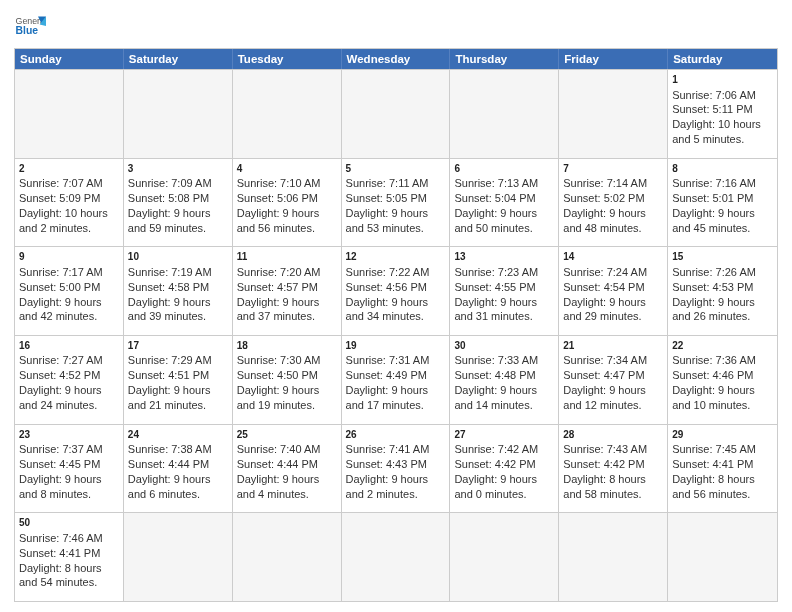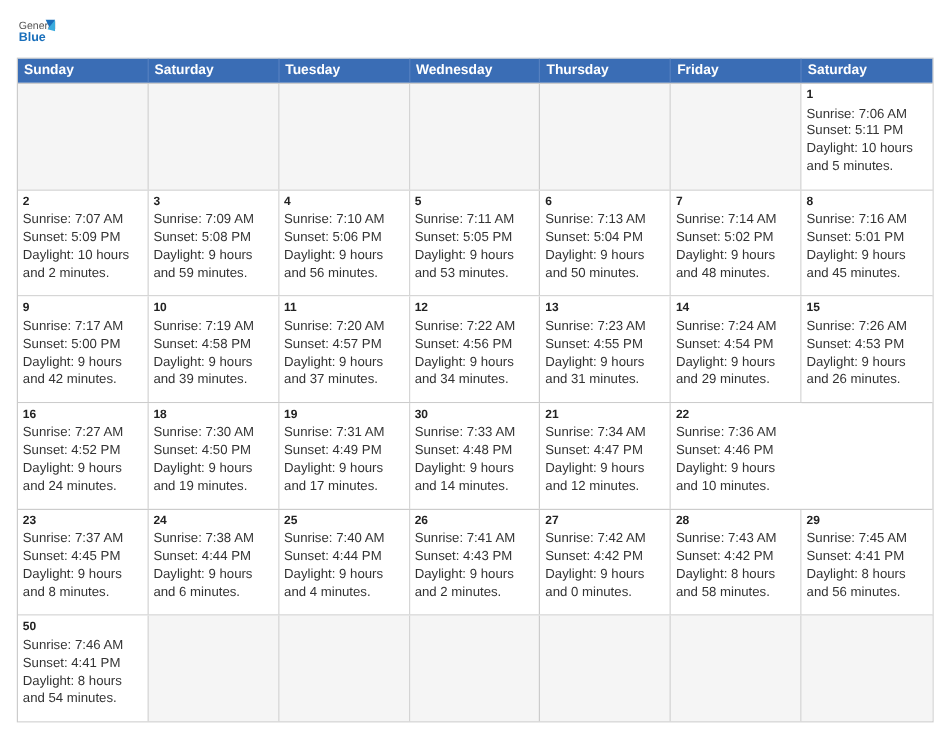--- a/index.html
+++ b/index.html
@@ -201,20 +201,24 @@
             <span class="day-num">15</span>
             <div class="sun-info">Sunrise: 7:26 AM<br>Sunset: 4:53 PM<br>Daylight: 9 hours and 26 minutes.</div>
           </div>
         </div>
         <div class="cal-row">
           <div class="cal-cell">
             <span class="day-num">16</span>
             <div class="sun-info">Sunrise: 7:27 AM<br>Sunset: 4:52 PM<br>Daylight: 9 hours and 24 minutes.</div>
           </div>
           <div class="cal-cell">
+            <span class="day-num">17</span>
+            <div class="sun-info">Sunrise: 7:29 AM<br>Sunset: 4:51 PM<br>Daylight: 9 hours and 21 minutes.</div>
+          </div>
+          <div class="cal-cell">
             <span class="day-num">18</span>
             <div class="sun-info">Sunrise: 7:30 AM<br>Sunset: 4:50 PM<br>Daylight: 9 hours and 19 minutes.</div>
           </div>
           <div class="cal-cell">
             <span class="day-num">19</span>
             <div class="sun-info">Sunrise: 7:31 AM<br>Sunset: 4:49 PM<br>Daylight: 9 hours and 17 minutes.</div>
           </div>
           <div class="cal-cell">
             <span class="day-num">30</span>
             <div class="sun-info">Sunrise: 7:33 AM<br>Sunset: 4:48 PM<br>Daylight: 9 hours and 14 minutes.</div>

